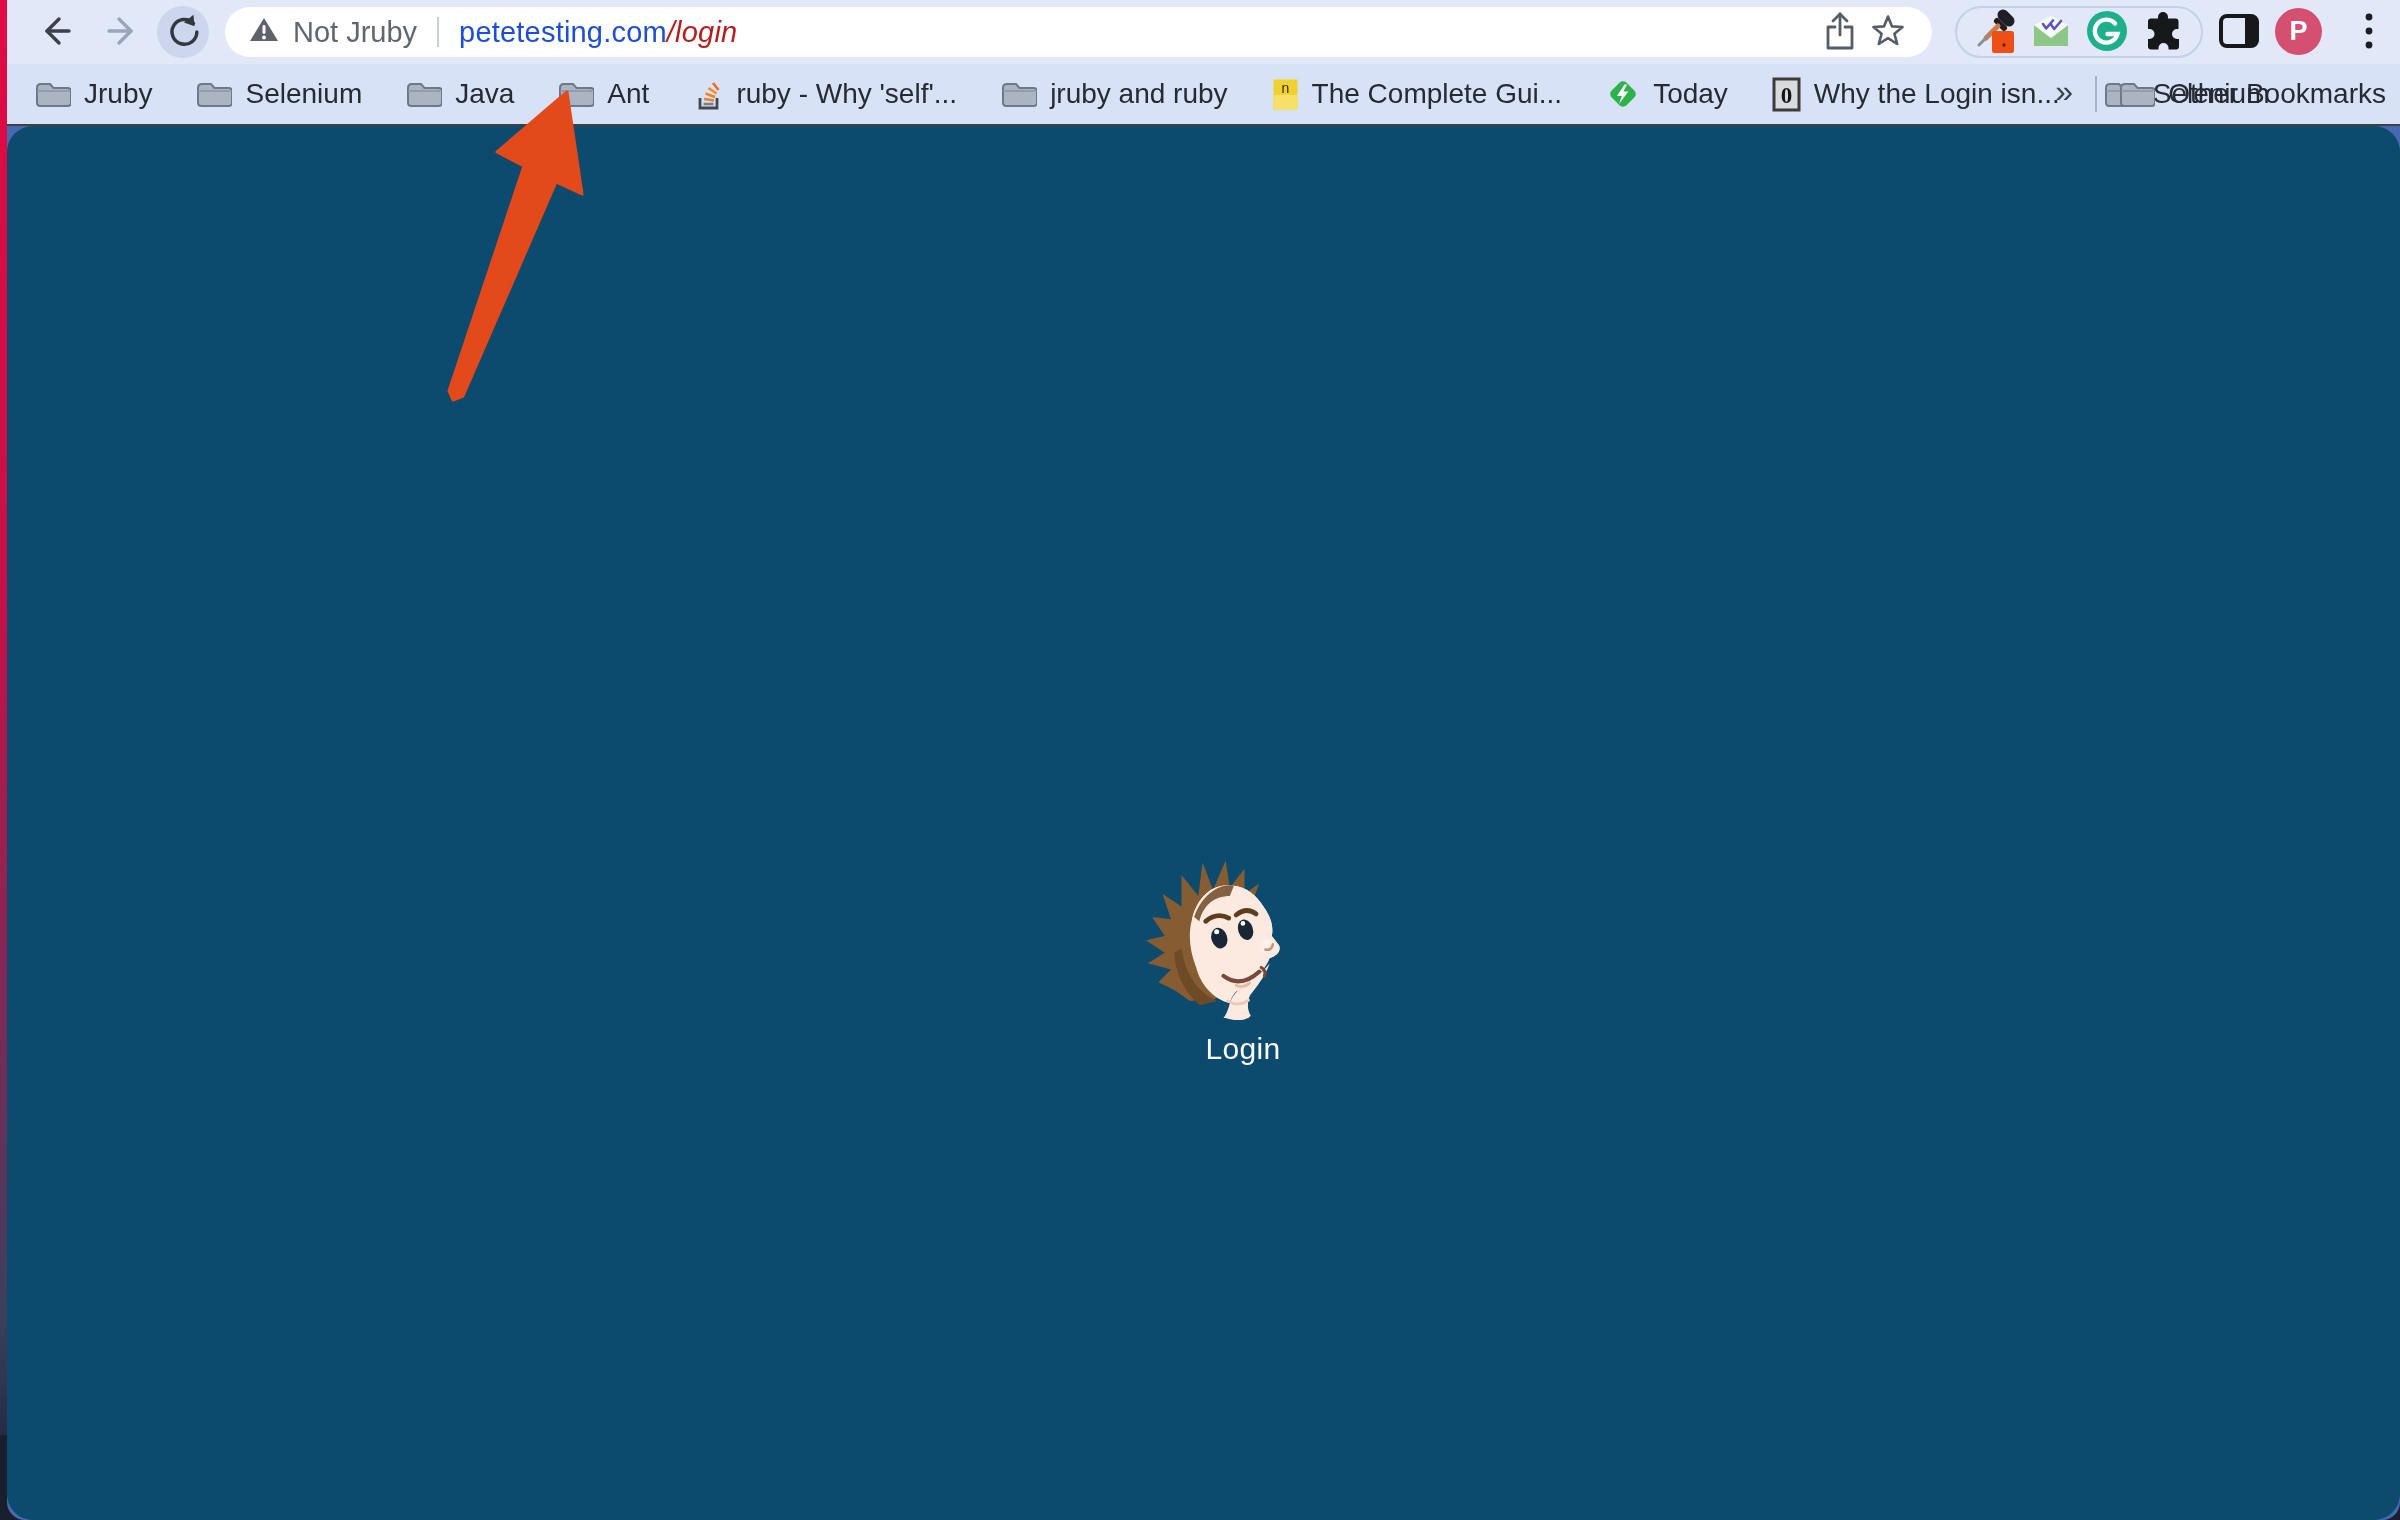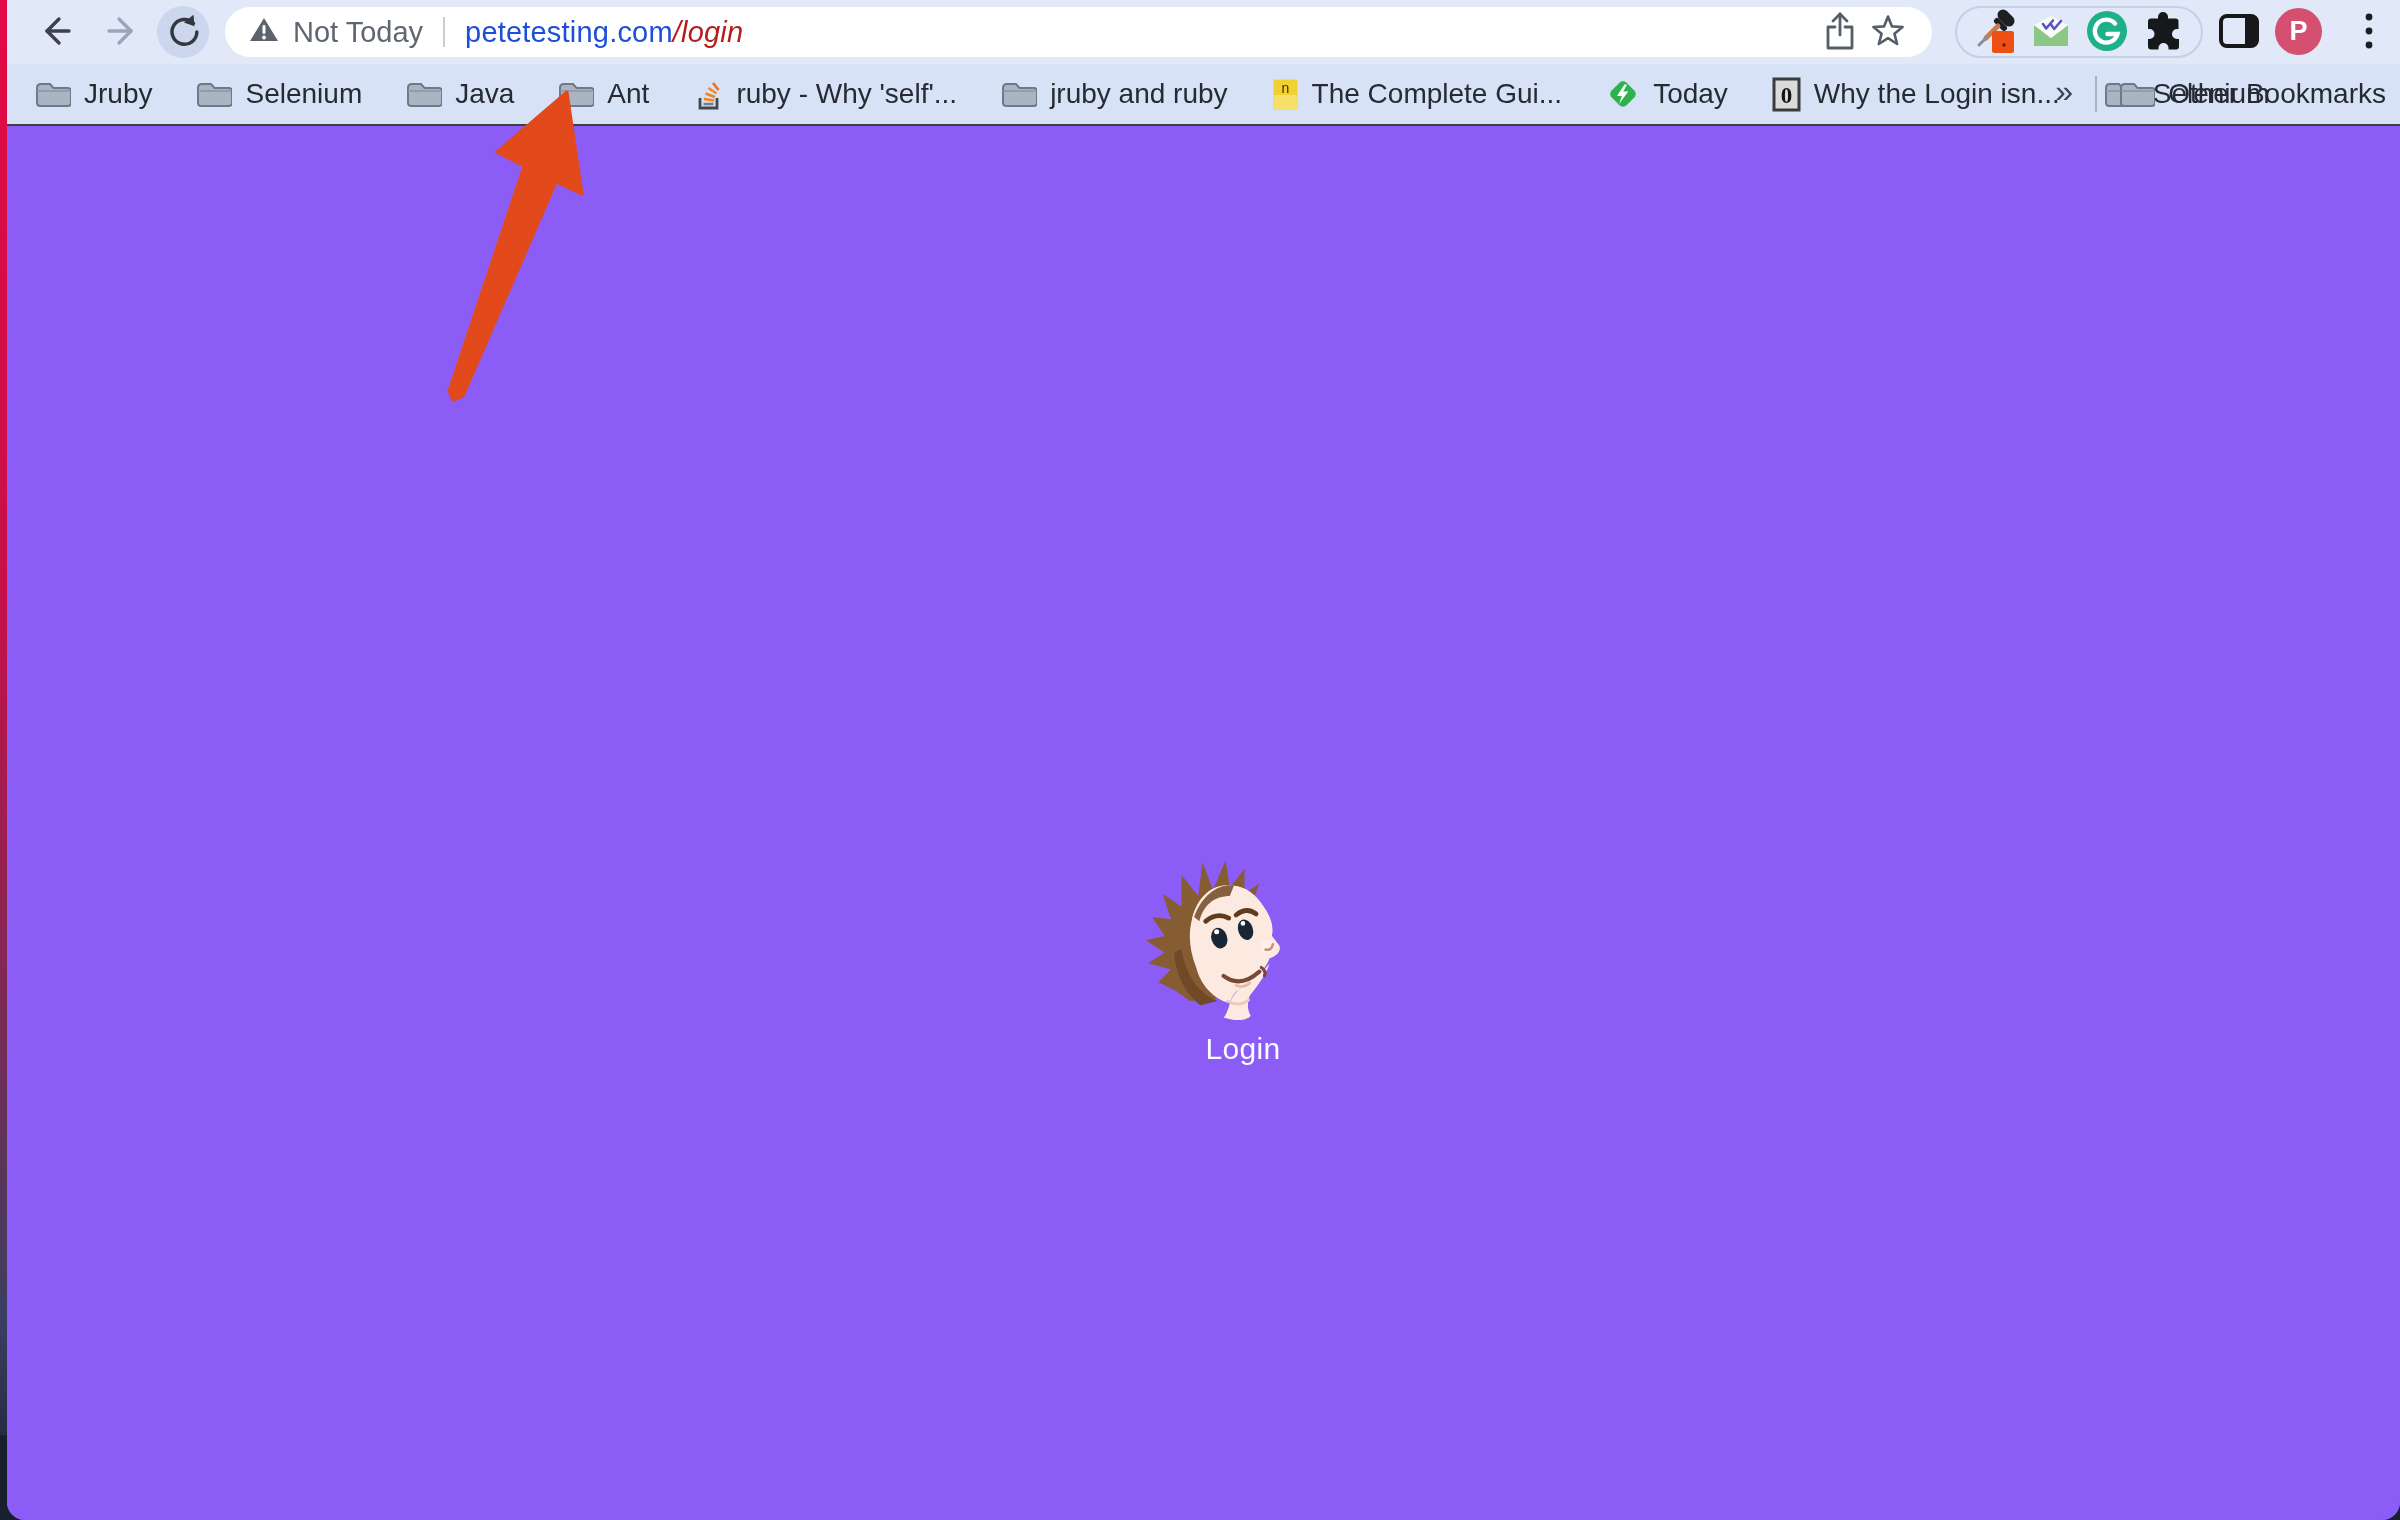--- a/index.html
+++ b/index.html
@@ -58,21 +58,21 @@
     display: flex; align-items: center; padding: 0 14px 0 28px;
   }
   .bm-list { display: flex; align-items: center; gap: 44px; min-width: 0; }
   .bm-item { display: flex; align-items: center; gap: 13px; border: none; background: transparent;
              font-size: 28px; color: #262b33; white-space: nowrap; font-family: "Liberation Sans", sans-serif; }
   .bm-item .ico { display: flex; align-items: center; }
   .bm-right { margin-left: auto; display: flex; align-items: center; }
   .bm-overflow { border: none; background: transparent; font-size: 32px; color: #3c4250; padding: 0 22px 6px 10px; }
   .bm-sep { width: 2px; height: 36px; background: #a9b3c8; margin-right: 22px; }
   
-  .page { position: absolute; top: 126px; left: 0; right: 0; bottom: 0; background: #8b5cf6; }
+  .page { position: absolute; top: 126px; left: 0; right: 0; bottom: 0; background: #0c4a6e; border-radius: 26px; }
   .mascot { position: absolute; left: 1132px; top: 726px; }
   .login-label {
     position: absolute; left: 1136px; top: 906px; width: 200px; text-align: center;
     color: #fafbfd; font-size: 30px; letter-spacing: .3px; cursor: pointer; text-decoration: none;
   }
   .annotation-arrow { position: absolute; left: 415px; top: 78px; z-index: 50; pointer-events: none; }
 </style>
 </head>
 <body>
 
@@ -111,21 +111,21 @@
       </button>
 
       <div class="omnibox">
         <span>
           <svg width="30" height="28" viewBox="0 0 30 28">
             <path d="M15 2 L29 25 H1 Z" fill="#5d636e"></path>
             <rect x="13.5" y="9" width="3" height="9" rx="1.4" fill="#ffffff"></rect>
             <circle cx="15" cy="21.5" r="1.9" fill="#ffffff"></circle>
           </svg>
         </span>
-        <span class="ns-label">Not Today</span>
+        <span class="ns-label">Not Jruby</span>
         <span class="sep"></span>
         <span class="url"><span class="domain">petetesting.com</span><span class="path">/login</span></span>
         <span class="spacer"></span>
         <button class="obtn">
           <span>
             <svg width="34" height="42" viewBox="0 0 34 42" fill="none" stroke="#565d68" stroke-width="2.8" stroke-linecap="round" stroke-linejoin="round">
               <path d="M17 4 V25"></path>
               <path d="M10 11 L17 4 L24 11"></path>
               <path d="M12 17 H5 V38 H29 V17 H22"></path>
             </svg>

